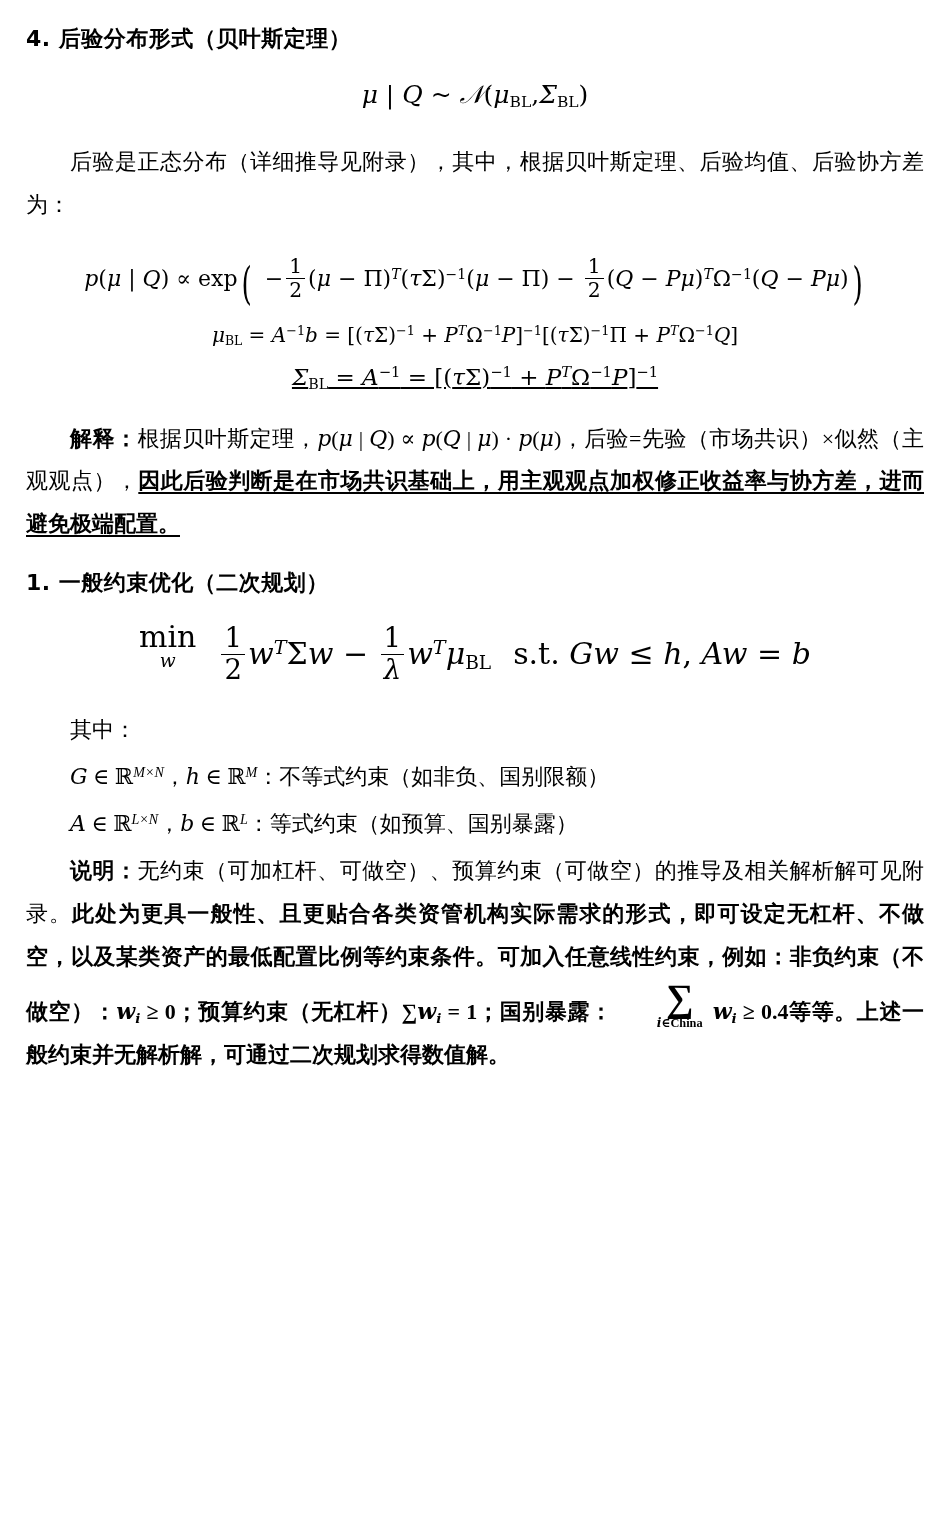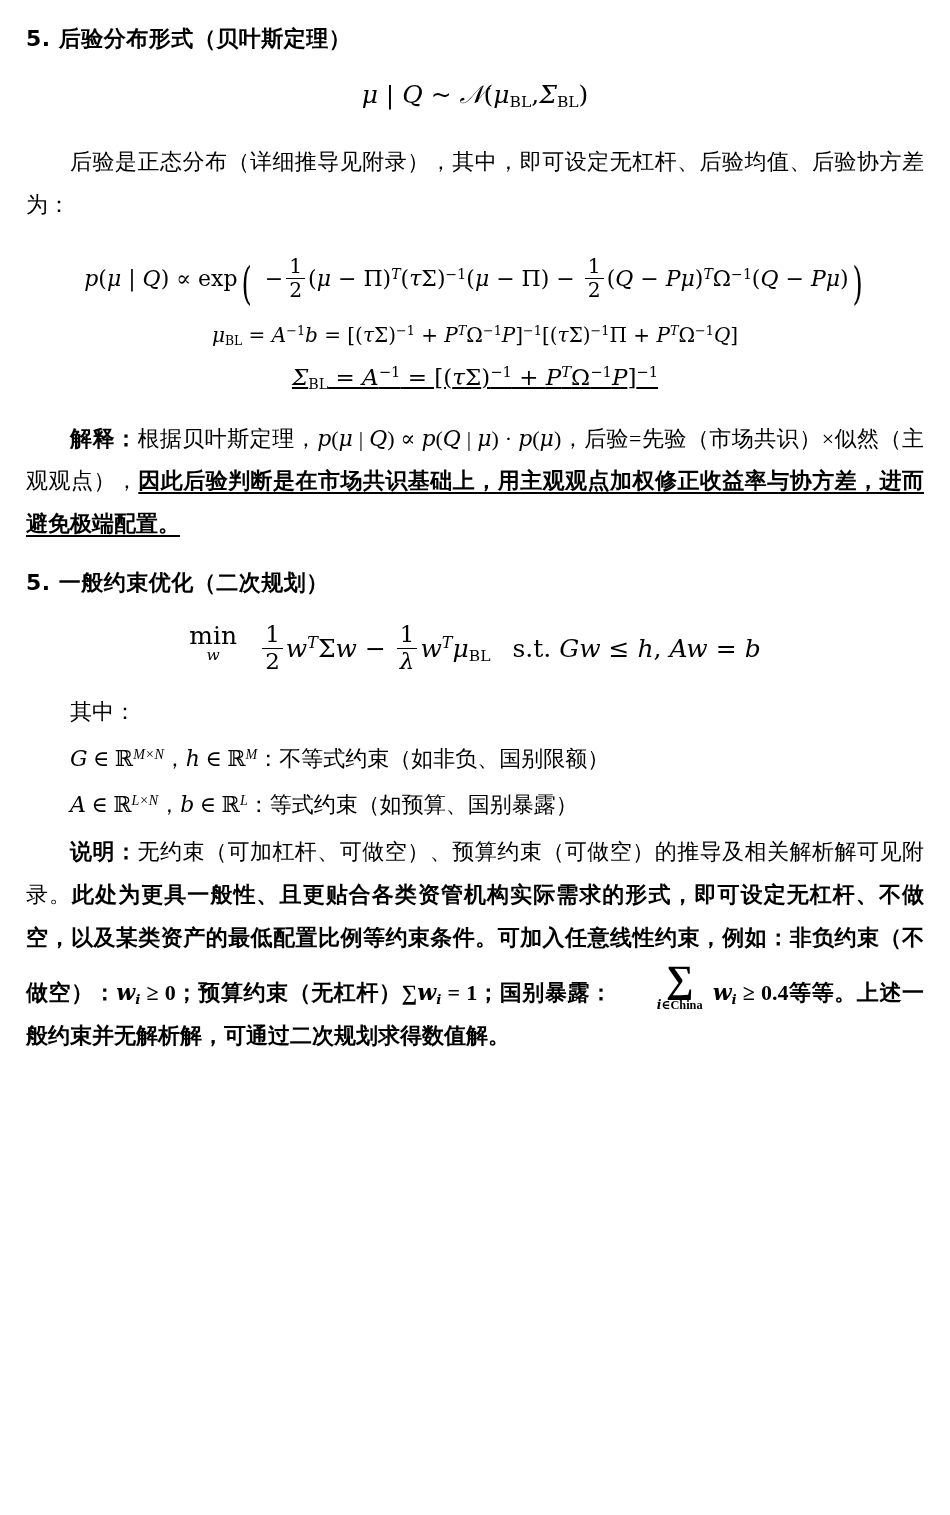--- a/index.html
+++ b/index.html
@@ -45,21 +45,21 @@
   .eq {
     text-align: center;
     margin: 18px 0 18px 0;
     font-family: "DejaVu Serif", "Liberation Serif", serif;
     font-size: 24px;
   }
   .eq-1 { font-size: 25px; margin: 26px 0 30px 0; }
   .eq-2 { font-size: 22px; margin: 28px 0 14px 0; }
   .eq-3 { font-size: 20px; margin: 14px 0 14px 0; }
   .eq-4 { font-size: 23px; margin: 14px 0 26px 0; text-decoration: underline; }
-  .eq-5 { font-size: 25px; margin: 24px 0 16px 0; }
+  .eq-5 { font-size: 30px; margin: 24px 0 24px 0; }
 
   i.m, .mi {
     font-style: italic;
     font-family: "DejaVu Serif", "Liberation Serif", serif;
   }
   .up { font-style: normal; }
   .sub {
     font-size: 0.62em;
     vertical-align: -0.28em;
     font-style: normal;
@@ -117,45 +117,45 @@
   .bigsum .lim { display: block; font-size: 0.56em; }
   .gap { display: inline-block; width: 22px; }
   .gap-s { display: inline-block; width: 10px; }
   .nowrap { white-space: nowrap; margin-top: 8px; }
 </style>
 </head>
 <body>
 
 <div class="page">
 
-  <h2 class="heading">5. 后验分布形式（贝叶斯定理）</h2>
+  <h2 class="heading">4. 后验分布形式（贝叶斯定理）</h2>
 
   <div class="eq eq-1">
     <span class="mi">μ</span> | <span class="mi">Q</span> ~ <span class="mi" style="font-family:'DejaVu Serif',serif;">𝒩</span>(<span class="mi">μ</span><span class="sub">BL</span>,<span class="mi">Σ</span><span class="sub">BL</span>)
   </div>
 
-  <p class="para">后验是正态分布（详细推导见附录），其中，即可设定无杠杆、后验均值、后验协方差为：</p>
+  <p class="para">后验是正态分布（详细推导见附录），其中，根据贝叶斯定理、后验均值、后验协方差为：</p>
 
   <div class="eq eq-2">
     <span class="mi">p</span>(<span class="mi">μ</span> | <span class="mi">Q</span>) ∝ exp<span class="bigparen">(</span><span class="gap-s"></span>−<span class="frac"><span class="num">1</span><span class="den">2</span></span>(<span class="mi">μ</span> − <span class="up">Π</span>)<span class="supi">T</span>(<span class="mi">τ</span><span class="up">Σ</span>)<span class="sup">−1</span>(<span class="mi">μ</span> − <span class="up">Π</span>) − <span class="frac"><span class="num">1</span><span class="den">2</span></span>(<span class="mi">Q</span> − <span class="mi">Pμ</span>)<span class="supi">T</span><span class="up">Ω</span><span class="sup">−1</span>(<span class="mi">Q</span> − <span class="mi">Pμ</span>)<span class="bigparen">)</span>
   </div>
 
   <div class="eq eq-3">
     <span class="mi">μ</span><span class="sub">BL</span> = <span class="mi">A</span><span class="sup">−1</span><span class="mi">b</span> = [(<span class="mi">τ</span><span class="up">Σ</span>)<span class="sup">−1</span> + <span class="mi">P</span><span class="supi">T</span><span class="up">Ω</span><span class="sup">−1</span><span class="mi">P</span>]<span class="sup">−1</span>[(<span class="mi">τ</span><span class="up">Σ</span>)<span class="sup">−1</span><span class="up">Π</span> + <span class="mi">P</span><span class="supi">T</span><span class="up">Ω</span><span class="sup">−1</span><span class="mi">Q</span>]
   </div>
 
   <div class="eq eq-4">
     <span class="mi">Σ</span><span class="sub">BL</span> = <span class="mi">A</span><span class="sup">−1</span> = [(<span class="mi">τ</span><span class="up">Σ</span>)<span class="sup">−1</span> + <span class="mi">P</span><span class="supi">T</span><span class="up">Ω</span><span class="sup">−1</span><span class="mi">P</span>]<span class="sup">−1</span>
   </div>
 
   <p class="para">
     <span class="bold">解释：</span><span>根据贝叶斯定理，</span><span class="nowrap"><span class="mi">p</span>(<span class="mi">μ</span> | <span class="mi">Q</span>) ∝ <span class="mi">p</span>(<span class="mi">Q</span> | <span class="mi">μ</span>) · <span class="mi">p</span>(<span class="mi">μ</span>)</span><span>，后验=先验（市场共识）×似然（主观观点），</span><span class="underline-bold">因此后验判断是在市场共识基础上，用主观观点加权修正收益率与协方差，进而避免极端配置。</span>
   </p>
 
-  <h2 class="heading" style="margin-top:22px;">5. 一般约束优化（二次规划）</h2>
+  <h2 class="heading" style="margin-top:22px;">1. 一般约束优化（二次规划）</h2>
 
   <div class="eq eq-5">
     <span class="minop"><span class="lbl">min</span><span class="und">w</span></span><span class="gap"></span><span class="frac"><span class="num">1</span><span class="den">2</span></span><span class="mi">w</span><span class="supi">T</span><span class="up">Σ</span><span class="mi">w</span> − <span class="frac"><span class="num">1</span><span class="den"><span class="mi">λ</span></span></span><span class="mi">w</span><span class="supi">T</span><span class="mi">μ</span><span class="sub">BL</span><span class="gap"></span><span class="up">s.t.</span> <span class="mi">Gw</span> ≤ <span class="mi">h</span>, <span class="mi">Aw</span> = <span class="mi">b</span>
   </div>
 
   <p class="para">其中：</p>
 
   <p class="para">
     <span class="mi">G</span> ∈ ℝ<span class="supi">M×N</span>，<span class="mi">h</span> ∈ ℝ<span class="supi">M</span>：不等式约束（如非负、国别限额）
   </p>

